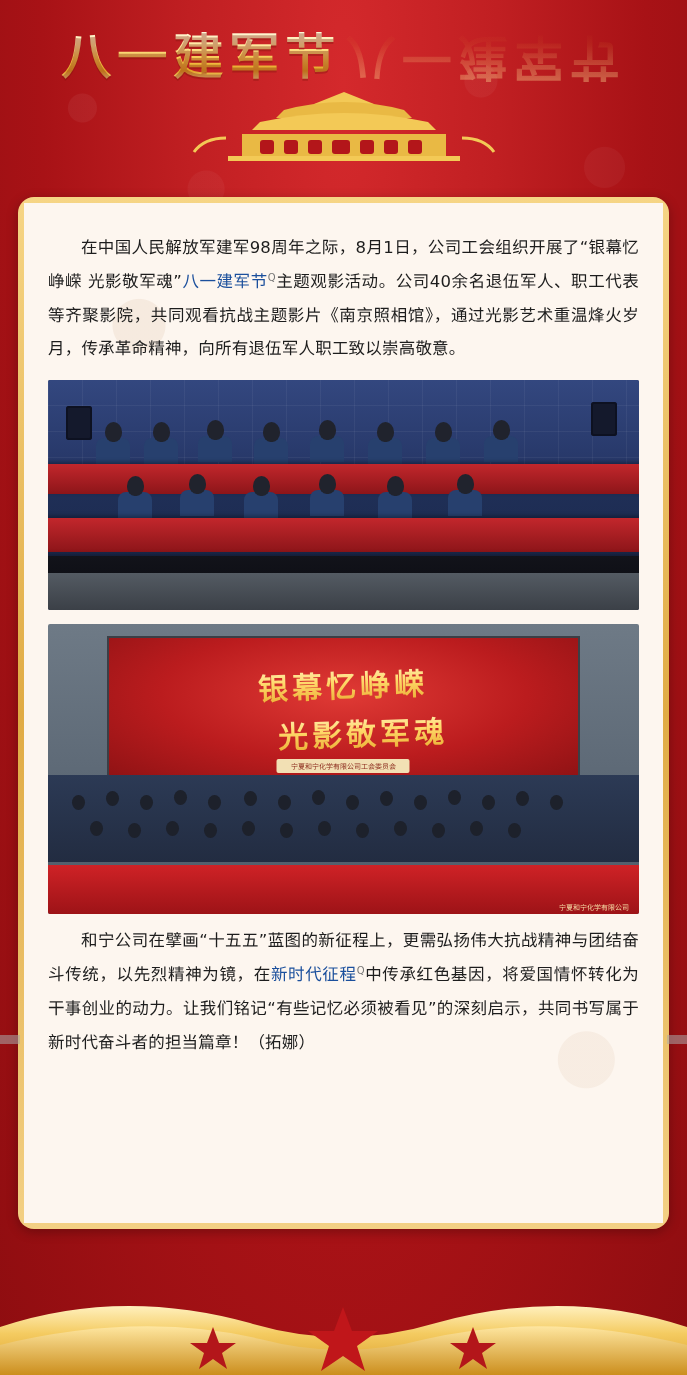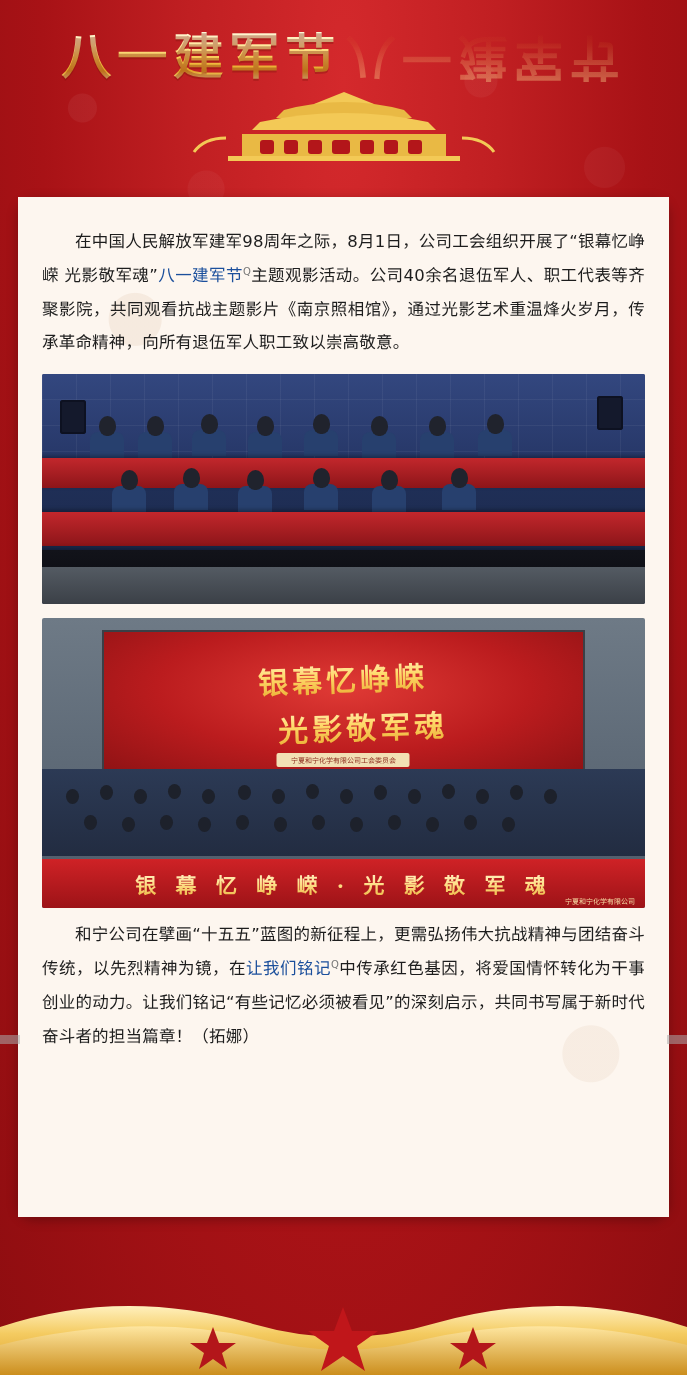--- a/index.html
+++ b/index.html
@@ -79,21 +79,21 @@
     width: 360px;
     height: 78px;
     margin: 6px auto 0;
   }
   .gate svg { display: block; }
 
   
   .card-wrap {
     position: relative;
     margin: 22px 18px 4px;
-    padding: 0;
+    padding: 6px;
     background: linear-gradient(180deg, #f6d585 0%, #e0ab44 50%, #f3d084 100%);
     border-radius: 16px;
     box-shadow: 0 3px 12px rgba(0,0,0,0.28);
   }
   .card {
     position: relative;
     background: #fdf6ef;
     background-image:
       radial-gradient(circle at 18% 12%, rgba(214,180,150,0.18) 0 26px, transparent 27px),
       radial-gradient(circle at 80% 34%, rgba(214,180,150,0.15) 0 32px, transparent 33px),
@@ -351,26 +351,25 @@
           <div class="p2-head" style="left:232px;top:48px;"></div>
           <div class="p2-head" style="left:270px;top:46px;"></div>
           <div class="p2-head" style="left:308px;top:48px;"></div>
           <div class="p2-head" style="left:346px;top:46px;"></div>
           <div class="p2-head" style="left:384px;top:48px;"></div>
           <div class="p2-head" style="left:422px;top:46px;"></div>
           <div class="p2-head" style="left:460px;top:48px;"></div>
         </div>
 
         <div class="p2-banner">
-          <span class="p2-banner-text">银 幕 忆 峥 嵘 · 光 影 敬 军 魂</span>
           <span class="p2-banner-sub">宁夏和宁化学有限公司</span>
         </div>
       </div>
 
-      <p class="para">和宁公司在擘画“十五五”蓝图的新征程上，更需弘扬伟大抗战精神与团结奋斗传统，以先烈精神为镜，在<span class="kw">让我们铭记</span><span class="sup">Q</span>中传承红色基因，将爱国情怀转化为干事创业的动力。让我们铭记“有些记忆必须被看见”的深刻启示，共同书写属于新时代奋斗者的担当篇章！（拓娜）</p>
+      <p class="para">和宁公司在擘画“十五五”蓝图的新征程上，更需弘扬伟大抗战精神与团结奋斗传统，以先烈精神为镜，在<span class="kw">新时代征程</span><span class="sup">Q</span>中传承红色基因，将爱国情怀转化为干事创业的动力。让我们铭记“有些记忆必须被看见”的深刻启示，共同书写属于新时代奋斗者的担当篇章！（拓娜）</p>
     </div>
   </div>
 
   <div class="edge-bar edge-left"></div>
   <div class="edge-bar edge-right"></div>
 
   <div class="footer">
     <svg viewBox="0 0 687 92" preserveAspectRatio="none" aria-hidden="true">
       <defs>
         <linearGradient id="gold" x1="0" y1="0" x2="0" y2="1">

